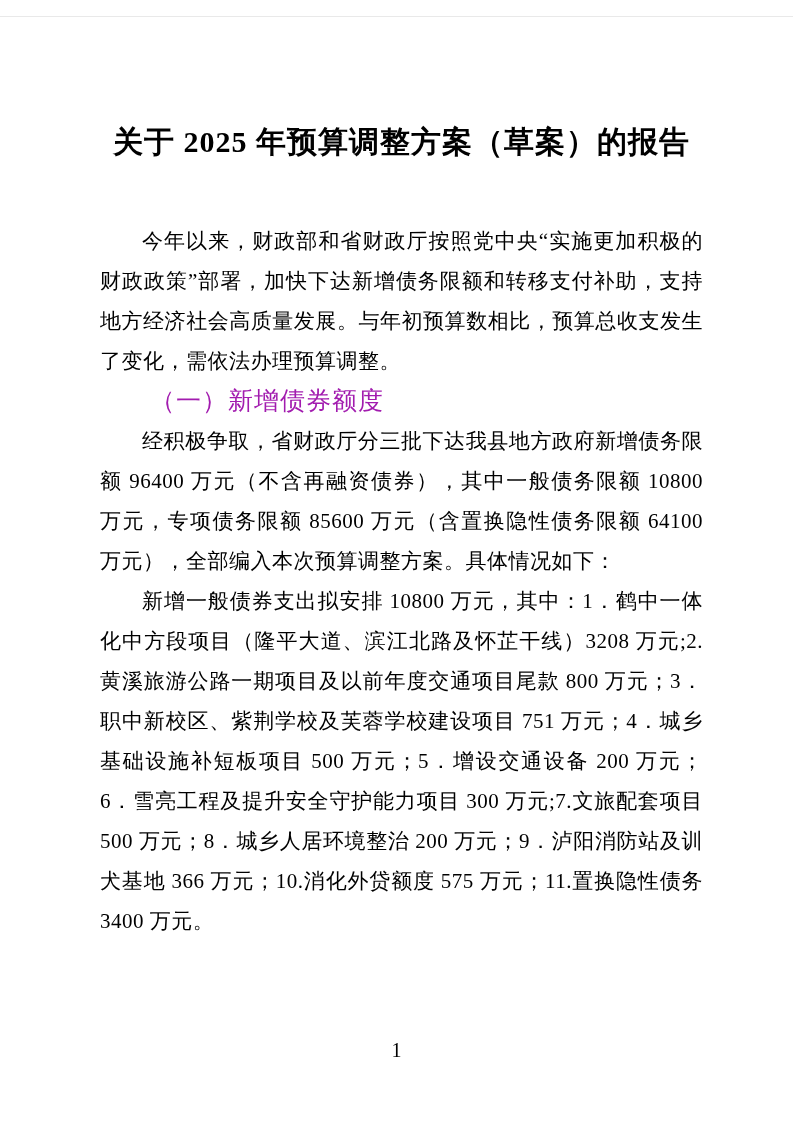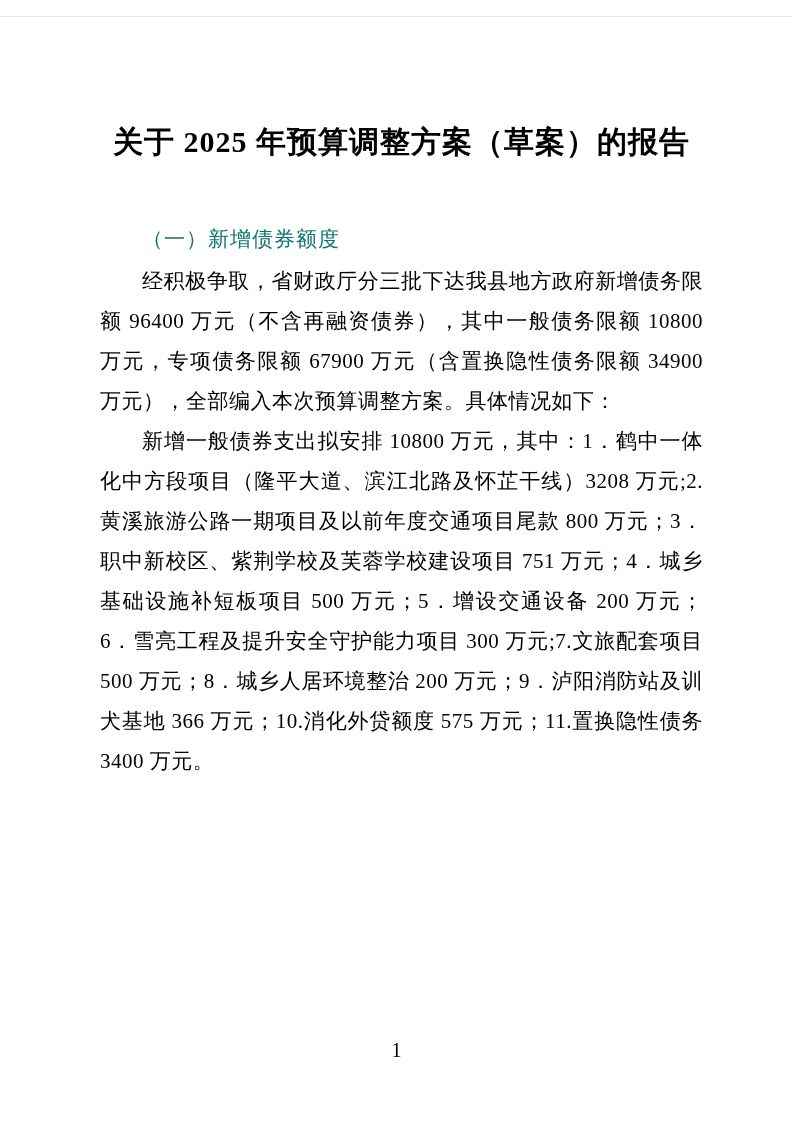--- a/index.html
+++ b/index.html
@@ -31,25 +31,25 @@
   .heading-1 {
     font-family: "Liberation Sans", "DejaVu Sans", sans-serif;
     font-weight: bold;
     font-size: 21px;
     line-height: 40px;
     color: #000000;
     margin: 0;
     text-indent: 2em;
   }
   .heading-2 {
-    font-family: Liberation Mono, monospace;
+    font-family: Liberation Serif, serif;
     font-weight: normal;
-    font-size: 21px;
+    font-size: 25px;
     line-height: 40px;
-    color: #0f766e;
+    color: #a21caf;
     margin: 0;
     text-indent: 2em;
     letter-spacing: 1px;
   }
   .para {
     font-family: "Liberation Serif", "DejaVu Serif", serif;
     font-weight: normal;
     font-size: 21px;
     line-height: 40px;
     color: #000000;
@@ -74,24 +74,25 @@
 </head>
 <body>
 
 <div class="page">
 
   <h1 class="doc-title">关于 2025 年预算调整方案（草案）的报告</h1>
 
   <div class="doc-body">
 
 
+    <p class="para">今年以来，财政部和省财政厅按照党中央“实施更加积极的财政政策”部署，加快下达新增债务限额和转移支付补助，支持地方经济社会高质量发展。与年初预算数相比，预算总收支发生了变化，需依法办理预算调整。</p>
 
     <h3 class="heading-2">（一）新增债券额度</h3>
 
-    <p class="para">经积极争取，省财政厅分三批下达我县地方政府新增债务限额 96400 万元（不含再融资债券），其中一般债务限额 10800 万元，专项债务限额 67900 万元（含置换隐性债务限额 34900 万元），全部编入本次预算调整方案。具体情况如下：</p>
+    <p class="para">经积极争取，省财政厅分三批下达我县地方政府新增债务限额 96400 万元（不含再融资债券），其中一般债务限额 10800 万元，专项债务限额 85600 万元（含置换隐性债务限额 64100 万元），全部编入本次预算调整方案。具体情况如下：</p>
 
     <p class="para">新增一般债券支出拟安排 10800 万元，其中：1．鹤中一体化中方段项目（隆平大道、滨江北路及怀芷干线）3208 万元;2.黄溪旅游公路一期项目及以前年度交通项目尾款 800 万元；3．职中新校区、紫荆学校及芙蓉学校建设项目 751 万元；4．城乡基础设施补短板项目 500 万元；5．增设交通设备 200 万元；6．雪亮工程及提升安全守护能力项目 300 万元;7.文旅配套项目 500 万元；8．城乡人居环境整治 200 万元；9．泸阳消防站及训犬基地 366 万元；10.消化外贷额度 575 万元；11.置换隐性债务 3400 万元。</p>
 
 
   </div>
 
   <div class="page-number">1</div>
 
 </div>
 

